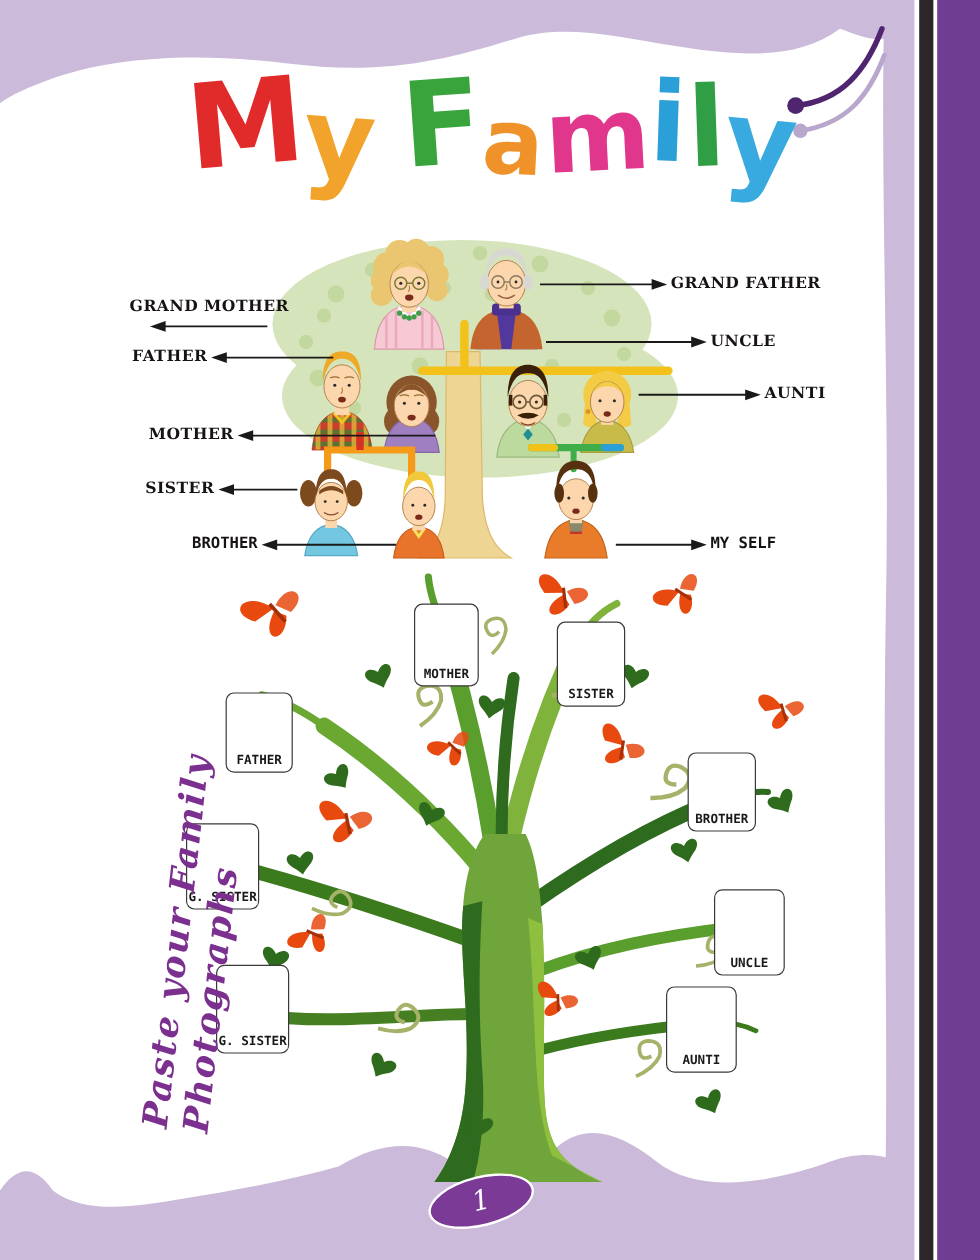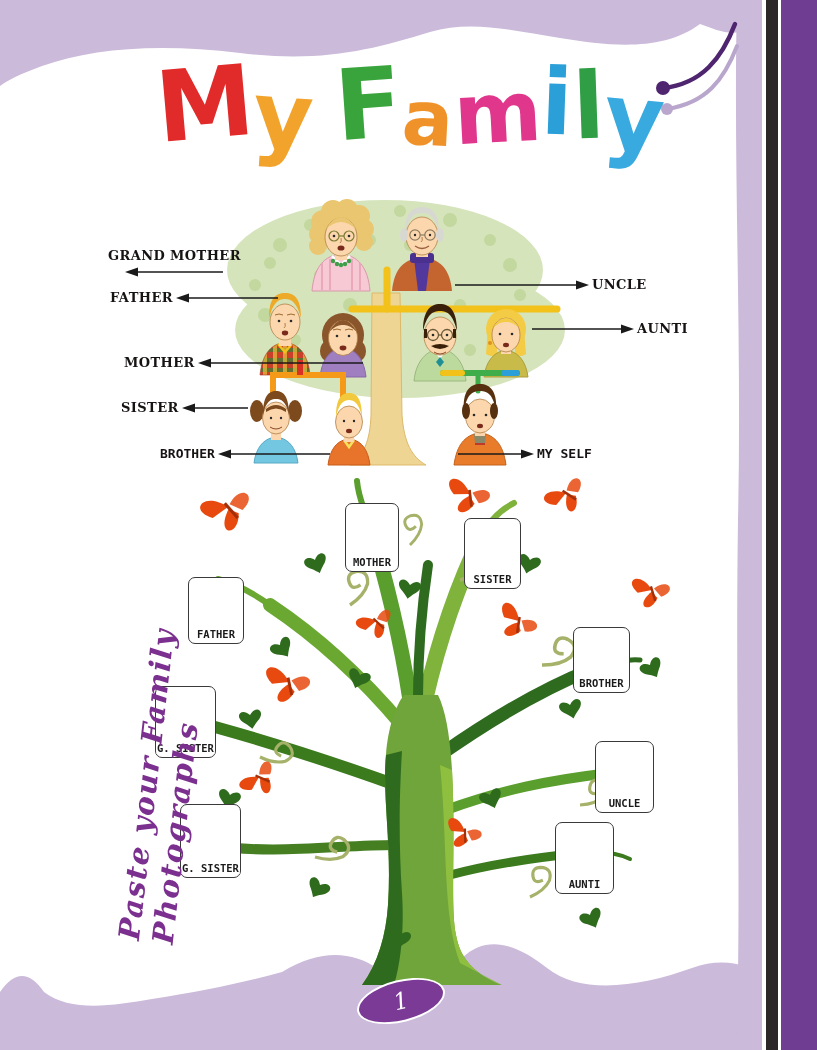--- a/index.html
+++ b/index.html
@@ -330,35 +330,42 @@
         <polygon points="0,6 13,1.5 13,10.5" fill="#1a1a1a"></polygon>
       </svg>
   </div>
   <div class="lbl" style="left:160px;top:446px;">
     <span class="mono">BROTHER</span>
     <svg width="112" height="12">
         <line x1="11" y1="6" x2="112" y2="6" stroke="#1a1a1a" stroke-width="1.6"></line>
         <polygon points="0,6 13,1.5 13,10.5" fill="#1a1a1a"></polygon>
       </svg>
   </div>
+  <div class="lbl" style="left:450px;top:229px;">
+    <svg width="106" height="12">
+        <line x1="0" y1="6" x2="95" y2="6" stroke="#1a1a1a" stroke-width="1.6"></line>
+        <polygon points="106,6 93,1.5 93,10.5" fill="#1a1a1a"></polygon>
+      </svg>
+    <span class="slab">GRAND FATHER</span>
+  </div>
   <div class="lbl" style="left:455px;top:277px;">
     <svg width="134" height="12">
         <line x1="0" y1="6" x2="123" y2="6" stroke="#1a1a1a" stroke-width="1.6"></line>
         <polygon points="134,6 121,1.5 121,10.5" fill="#1a1a1a"></polygon>
       </svg>
     <span class="slab">UNCLE</span>
   </div>
   <div class="lbl" style="left:532px;top:321px;">
     <svg width="102" height="12">
         <line x1="0" y1="6" x2="91" y2="6" stroke="#1a1a1a" stroke-width="1.6"></line>
         <polygon points="102,6 89,1.5 89,10.5" fill="#1a1a1a"></polygon>
       </svg>
     <span class="slab">AUNTI</span>
   </div>
-  <div class="lbl" style="left:458px;top:446px;">
+  <div class="lbl" style="left:513px;top:446px;">
     <svg width="76" height="12">
         <line x1="0" y1="6" x2="65" y2="6" stroke="#1a1a1a" stroke-width="1.6"></line>
         <polygon points="76,6 63,1.5 63,10.5" fill="#1a1a1a"></polygon>
       </svg>
     <span class="mono">MY SELF</span>
   </div>
 
   <svg class="deco" style="left:110px;top:465px;z-index:2;" width="600" height="525" viewBox="0 0 600 525">
     <defs>
       <g id="bfly">

